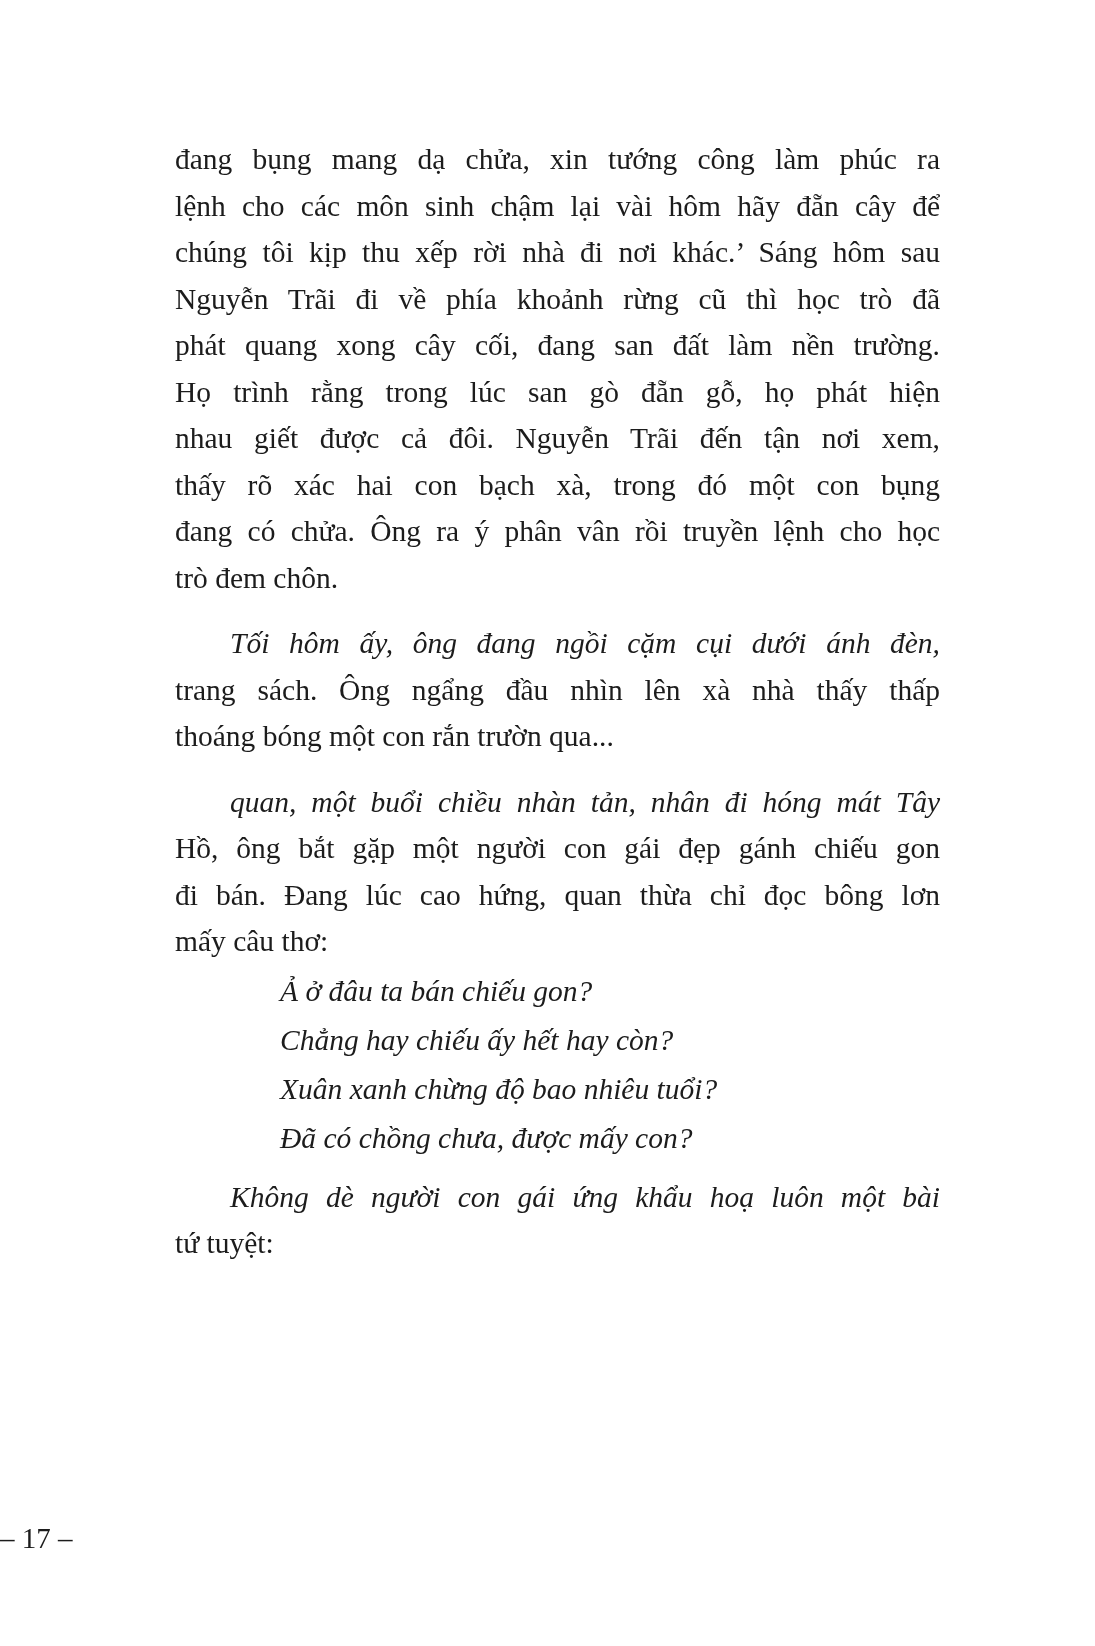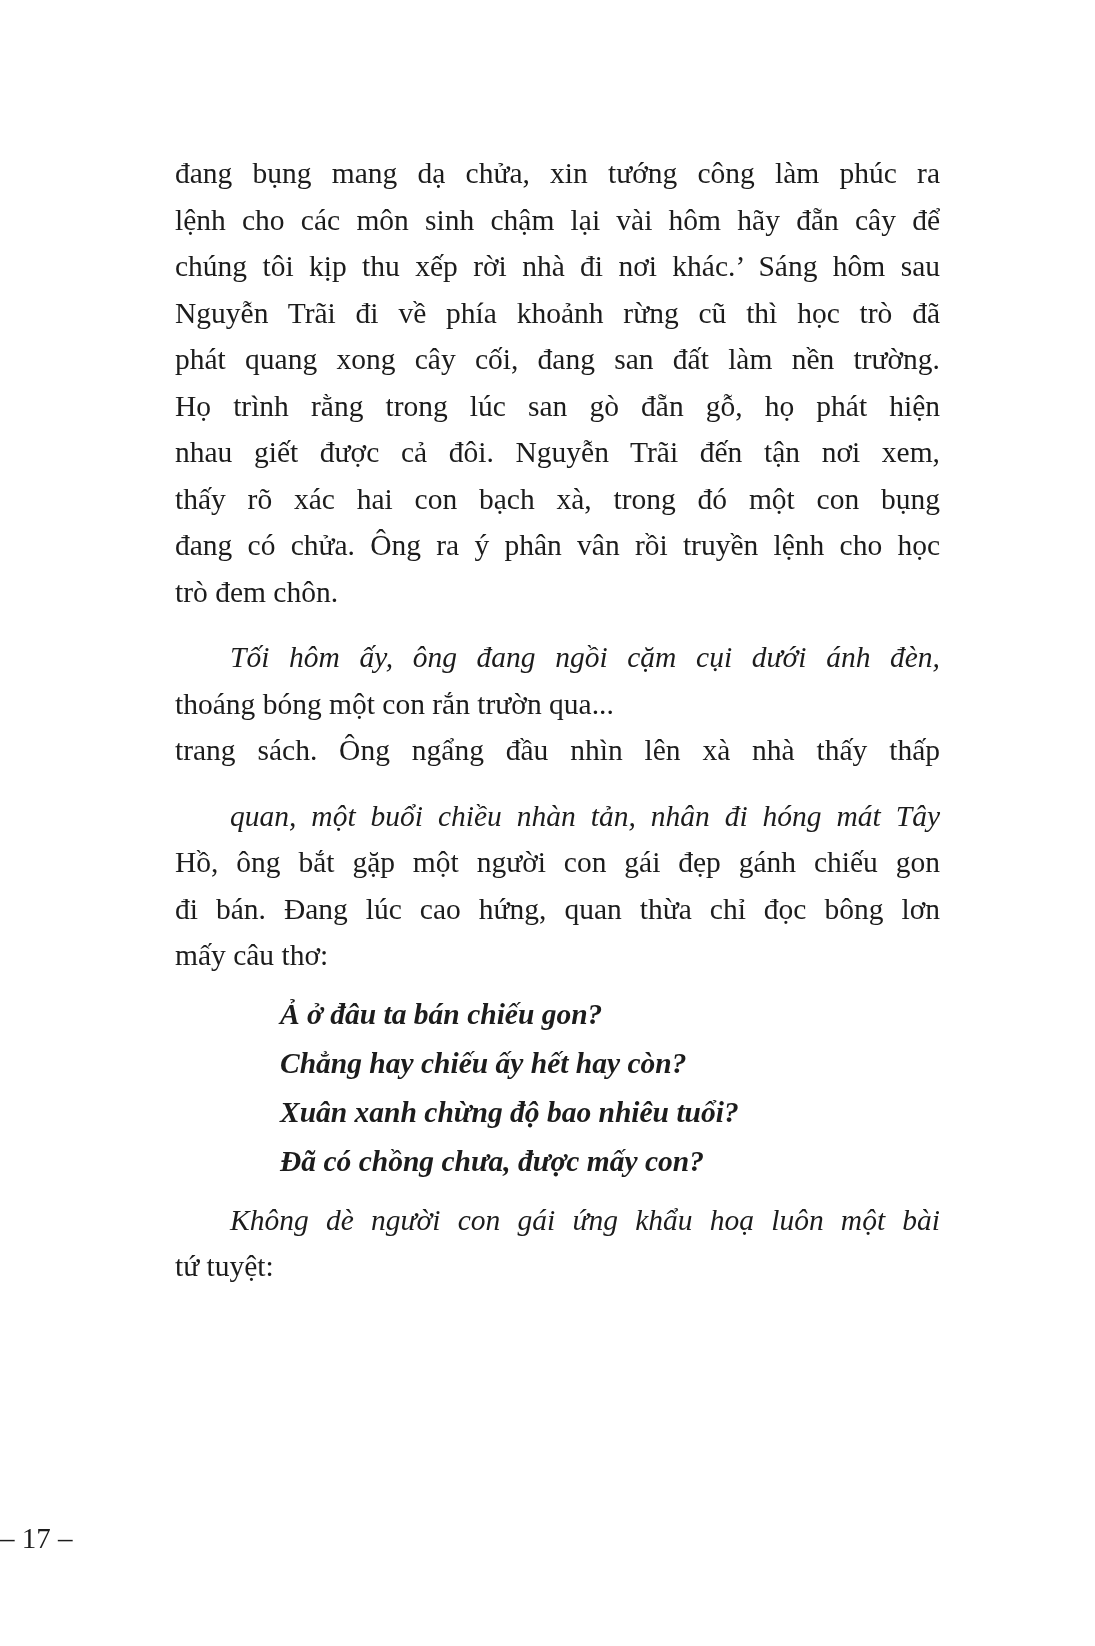--- a/index.html
+++ b/index.html
@@ -12,43 +12,42 @@
     width: 1095px;
     height: 1646px;
     background: #ffffff;
     color: #1c1c1c;
     font-family: "Liberation Serif", "DejaVu Serif", serif;
     overflow: hidden;
   }
   .text-column {
     position: absolute;
     left: 175px;
-    top: 150px;
+    top: 136px;
     width: 765px;
   }
   .line {
     font-size: 29.5px;
     line-height: 46.5px;
     text-align: justify;
     text-align-last: left;
   }
   .line.just {
     text-align-last: justify;
   }
   .para.indented .line:first-child {
     text-indent: 55px;
     font-style: italic;
   }
   .para + .para {
     margin-top: 19px;
   }
   .poem {
-    margin-top: 11px;
+    margin-top: 2px;
     margin-bottom: 11px;
-    font-weight: bold;
   }
   .poem .line {
     padding-left: 105px;
     font-style: italic;
     line-height: 49px;
     text-align: left;
     text-align-last: left;
   }
   .footer {
     position: absolute;
@@ -72,22 +71,22 @@
         <div class="line just">Nguyễn Trãi đi về phía khoảnh rừng cũ thì học trò đã</div>
         <div class="line just">phát quang xong cây cối, đang san đất làm nền trường.</div>
         <div class="line just">Họ trình rằng trong lúc san gò đẵn gỗ, họ phát hiện</div>
         <div class="line just">nhau giết được cả đôi. Nguyễn Trãi đến tận nơi xem,</div>
         <div class="line just">thấy rõ xác hai con bạch xà, trong đó một con bụng</div>
         <div class="line just">đang có chửa. Ông ra ý phân vân rồi truyền lệnh cho học</div>
         <div class="line">trò đem chôn.</div>
       </div>
       <div class="para indented">
         <div class="line just">Tối hôm ấy, ông đang ngồi cặm cụi dưới ánh đèn,</div>
+        <div class="line just">trang sách. Ông ngẩng đầu nhìn lên xà nhà thấy thấp</div>
         <div class="line">thoáng bóng một con rắn trườn qua...</div>
-        <div class="line just">trang sách. Ông ngẩng đầu nhìn lên xà nhà thấy thấp</div>
       </div>
       <div class="para indented">
         <div class="line just">quan, một buổi chiều nhàn tản, nhân đi hóng mát Tây</div>
         <div class="line just">Hồ, ông bắt gặp một người con gái đẹp gánh chiếu gon</div>
         <div class="line just">đi bán. Đang lúc cao hứng, quan thừa chỉ đọc bông lơn</div>
         <div class="line">mấy câu thơ:</div>
       </div>
       <div class="poem">
         <div class="line">Ả ở đâu ta bán chiếu gon?</div>
         <div class="line">Chẳng hay chiếu ấy hết hay còn?</div>

